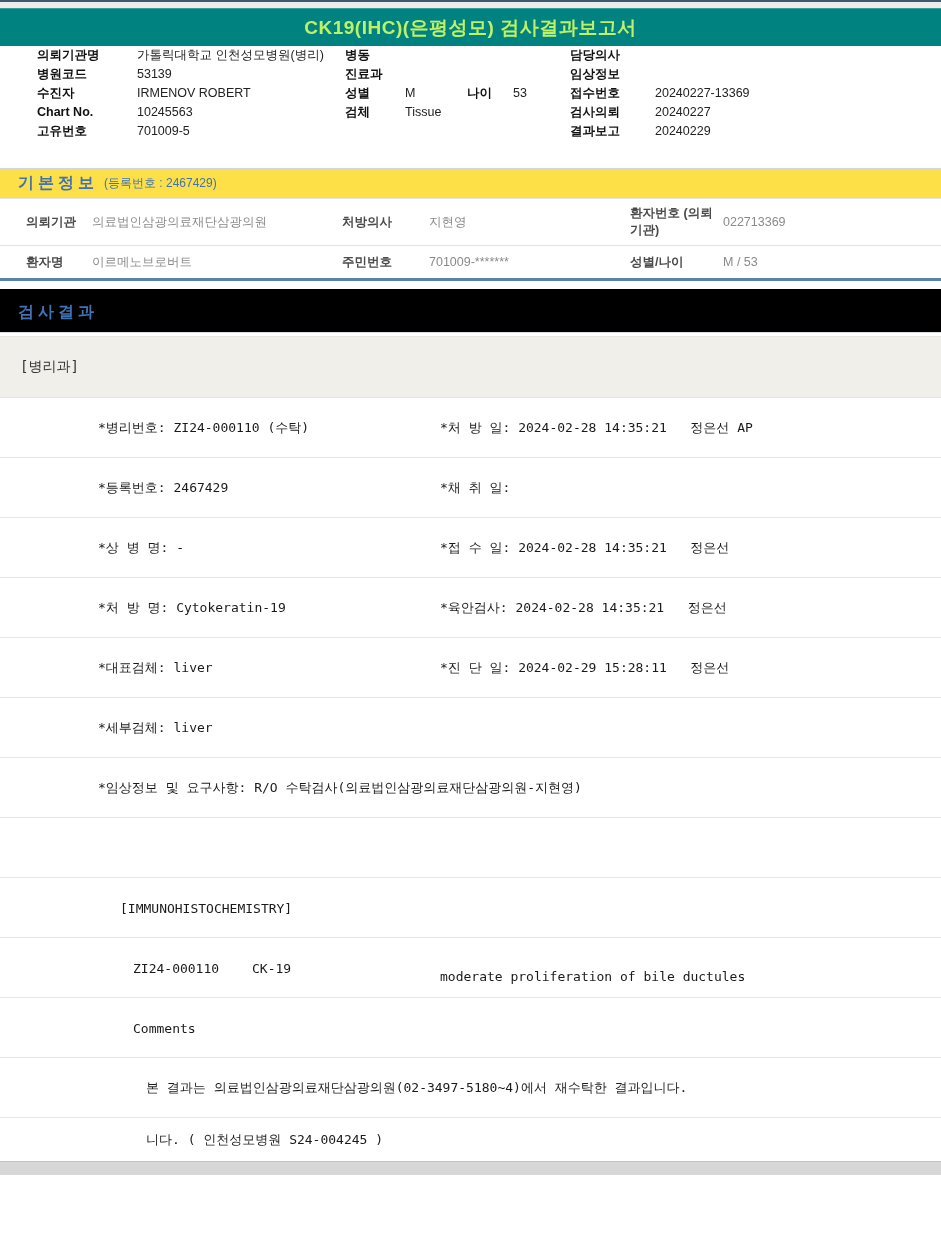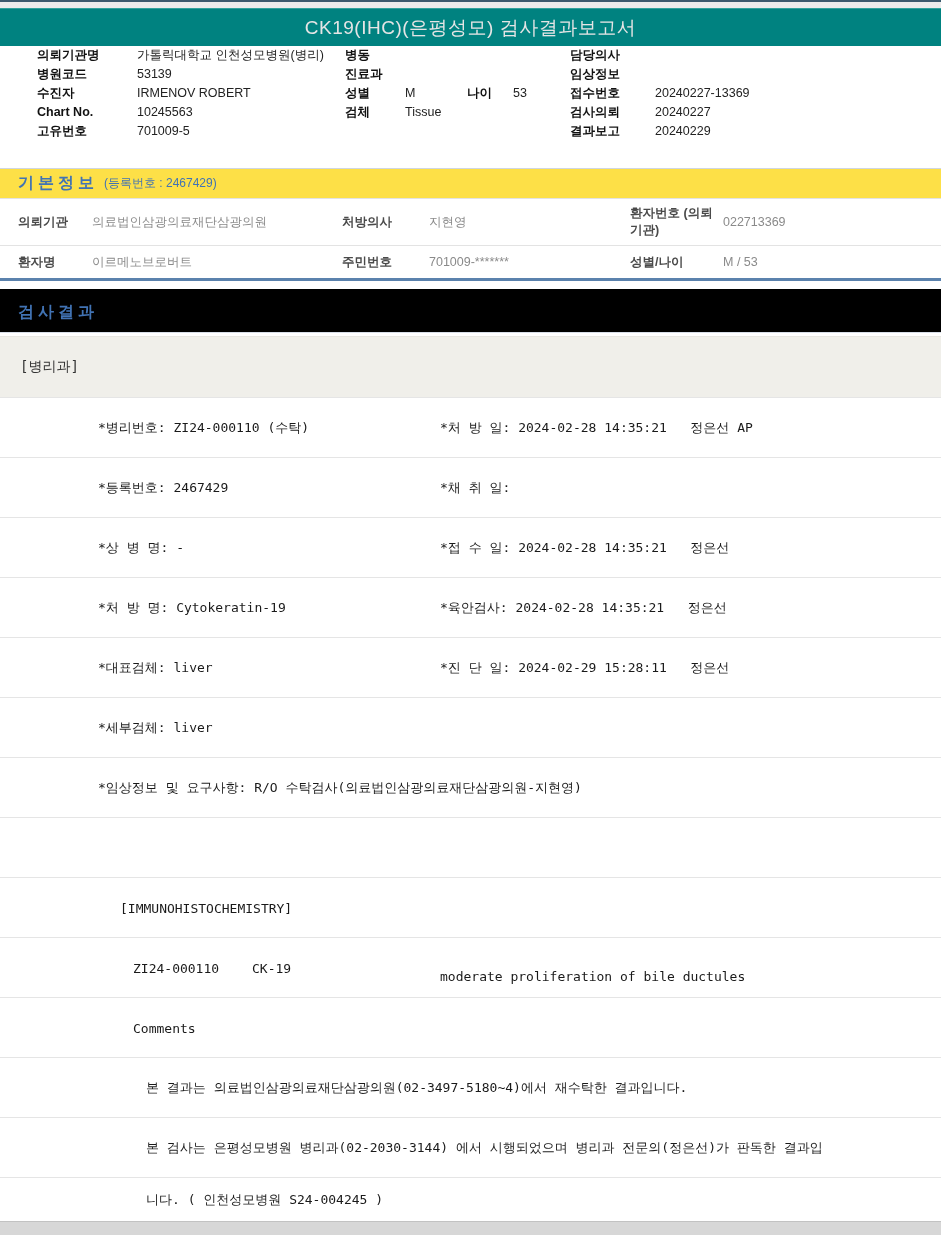--- a/index.html
+++ b/index.html
@@ -4,21 +4,21 @@
 <style>
   * { box-sizing: border-box; margin: 0; padding: 0; }
   body { background:#fff; font-family:"Liberation Sans", sans-serif; }
   .page { position:relative; width:941px; height:1244px; background:#ffffff; overflow:hidden; }
 
   
   .topline { height:2px; background:#3c5a6e; }
   .topgap  { height:6px; background:#ececec; }
   .banner  { height:38px; background:#008280; border-top:1px solid #33a29d;
              display:flex; align-items:center; justify-content:center; }
-  .banner h1 { color:#e5e5e5; font-size:19px; font-weight:normal; letter-spacing:0.5px; }
+  .banner h1 { color:#bef264; font-size:19px; font-weight:bold; letter-spacing:0.5px; }
 
   
   .patient-header { position:relative; height:122px; font-size:12.5px; color:#111; }
   .ph-col { position:absolute; top:0; }
   .ph-line { height:19px; line-height:19px; white-space:nowrap; }
   .ph-label { display:inline-block; font-weight:bold; color:#111; }
   .ph-value { color:#222; }
   .w100 { width:100px; } .w60 { width:60px; } .w62 { width:62px; display:inline-block; }
   .w46 { width:46px; } .w85 { width:85px; }
 
@@ -30,21 +30,21 @@
   .results-header { height:44px; margin-top:8px; background:#000000;
                     border-top:3px solid #000000; border-bottom:1px solid #d8dee8; }
 
   
   .info-table { border-bottom:3px solid #5b82ad; font-size:12.5px; }
   .it-row { display:flex; align-items:center; border-top:1px solid #e3e3e3; }
   .it-row.r1 { height:47px; }
   .it-row.r2 { height:33px; }
   .it-cell.lab { font-weight:bold; color:#4a4a4a; }
   .it-cell.val { color:#8a8a8a; }
-  .c1 { width:92px; padding-left:18px; }
+  .c1 { width:92px; padding-left:26px; }
   .v1 { width:250px; }
   .c2 { width:87px; }
   .v2 { width:201px; }
   .c3 { width:93px; line-height:1.35; }
   .v3 { flex:1; }
 
   
   .dept-row { height:61px; margin-top:3px; background:#f0efea; border-top:1px solid #e7e6e1;
               display:flex; align-items:center; padding-left:20px;
               font-family:"DejaVu Sans Mono", monospace; font-size:14px; color:#333; }
@@ -207,23 +207,20 @@
       <span class="dr dr-find">moderate proliferation of bile ductules</span>
     </div>
 
     <div class="detail-row">
       <span class="dr dr-com">Comments</span>
     </div>
 
     <div class="detail-row">
       <span class="dr dr-note">본 결과는 의료법인삼광의료재단삼광의원(02-3497-5180~4)에서 재수탁한 결과입니다.</span>
     </div>
-    <div class="detail-row">
-      <span class="dr dr-note">본 검사는 은평성모병원 병리과(02-2030-3144) 에서 시행되었으며 병리과 전문의(정은선)가 판독한 결과입</span>
-    </div>
     <div class="detail-row short">
       <span class="dr dr-note">니다. ( 인천성모병원 S24-004245 )</span>
     </div>
 
   </div>
 
   <div class="footer-bar"></div>
 
 </div>
 

